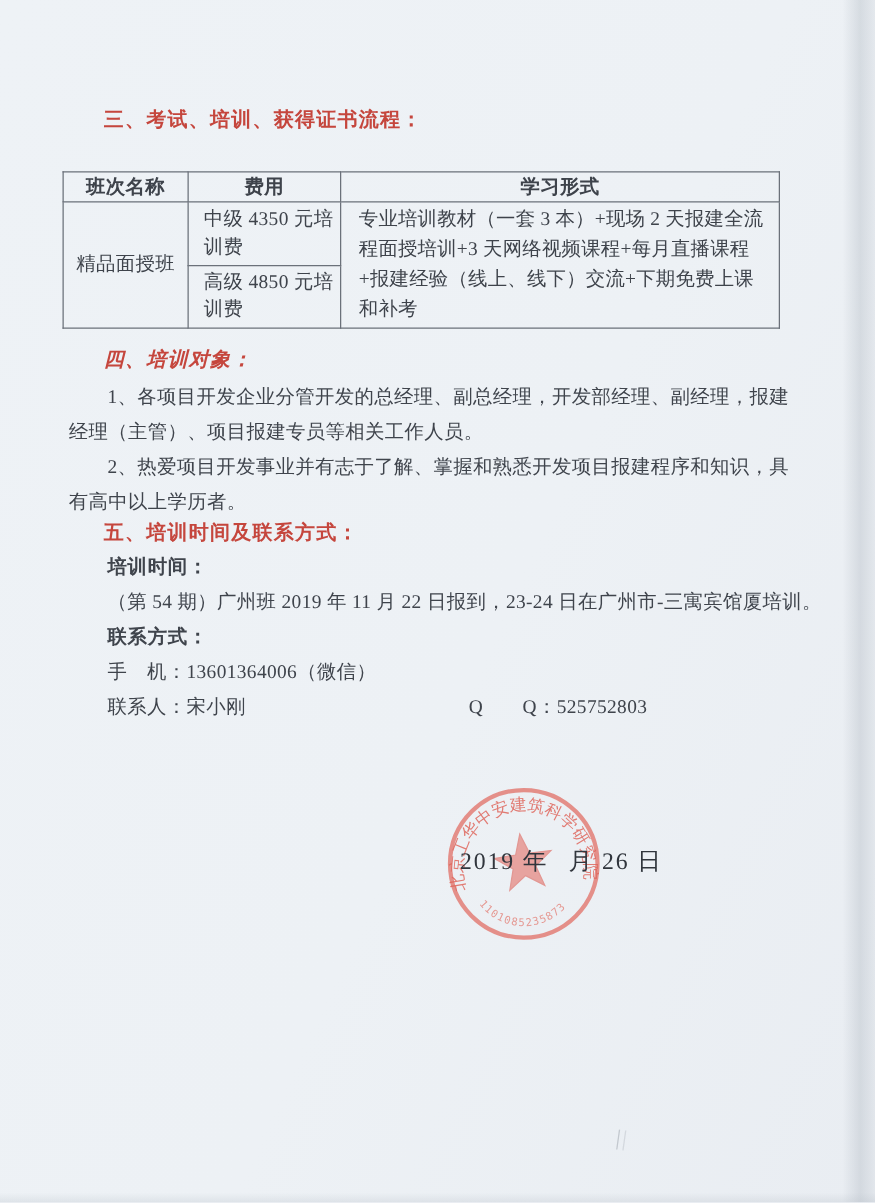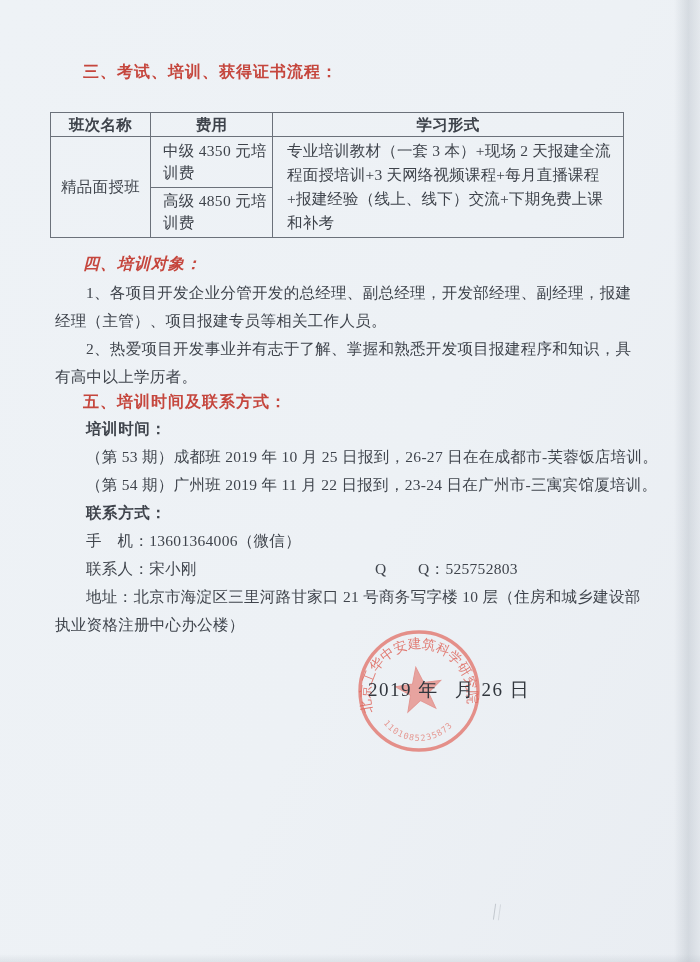--- a/index.html
+++ b/index.html
@@ -22,21 +22,21 @@
     background:linear-gradient(180deg,rgba(176,184,193,0),rgba(176,184,193,.25));
   }
   .scan-artifact{
     position:absolute;left:494px;top:904px;width:4px;height:16px;
     border-left:1px solid rgba(120,128,138,.35);
     border-right:1px solid rgba(120,128,138,.2);
     transform:rotate(8deg);
   }
   .doc{
     position:absolute;inset:0;
-    padding:63px 57px 0 55px;
+    padding:88px 57px 0 55px;
     font-size:15.5px;line-height:28px;letter-spacing:.3px;
     color:#3f444c;
   }
   h3.sec{
     margin:0 0 0 28px;
     font-size:16px;line-height:18px;font-weight:bold;
     color:#c5463d;letter-spacing:1px;
   }
   h3.sec4{margin-top:17px;font-style:italic;}
   h3.sec5{margin-top:2px;}
@@ -110,29 +110,27 @@
 
     <h3 class="sec sec4">四、培训对象：</h3>
 
     <p class="para para-first">1、各项目开发企业分管开发的总经理、副总经理，开发部经理、副经理，报建经理（主管）、项目报建专员等相关工作人员。</p>
     <p class="para">2、热爱项目开发事业并有志于了解、掌握和熟悉开发项目报建程序和知识，具有高中以上学历者。</p>
 
     <h3 class="sec sec5">五、培训时间及联系方式：</h3>
 
     <div class="lines">
       <div class="line label-bold">培训时间：</div>
-      <div class="line">（第 53 期）成都班 2019 年 10 月 25 日报到，26-27 日在在成都市-芙蓉饭店培训。</div>
       <div class="line">（第 54 期）广州班 2019 年 11 月 22 日报到，23-24 日在广州市-三寓宾馆厦培训。</div>
       <div class="line label-bold">联系方式：</div>
       <div class="line">手　机：13601364006（微信）</div>
       <div class="line">
         <span>联系人：宋小刚</span>
         <span class="qq">Q　　Q：525752803</span>
       </div>
-      <p class="addr">地址：北京市海淀区三里河路甘家口 21 号商务写字楼 10 层（住房和城乡建设部执业资格注册中心办公楼）</p>
     </div>
 
   </div>
 
   <div class="stamp">
     <svg width="138" height="132" viewBox="0 0 138 132">
 
       <circle cx="67" cy="65" r="59" fill="none" stroke="#e06a60" stroke-width="3.4" opacity="0.72"></circle>
 
       <path d="M67,41 L72.6,57.2 L89.8,57.6 L76.1,68 L81.1,84.4 L67,74.6 L52.9,84.4 L57.9,68 L44.2,57.6 L61.4,57.2 Z" fill="#e4756c" opacity="0.62" stroke="#dd6158" stroke-width="1" transform="rotate(-8 67 64)"></path>

